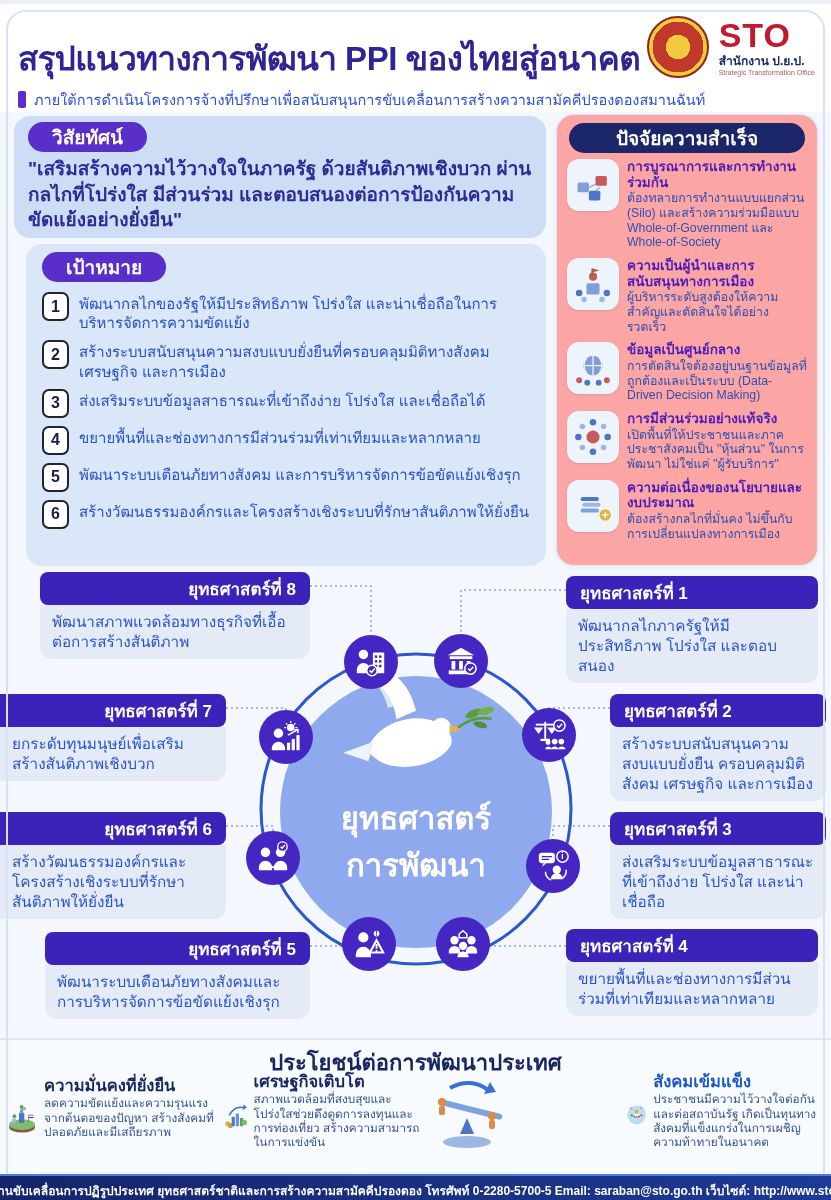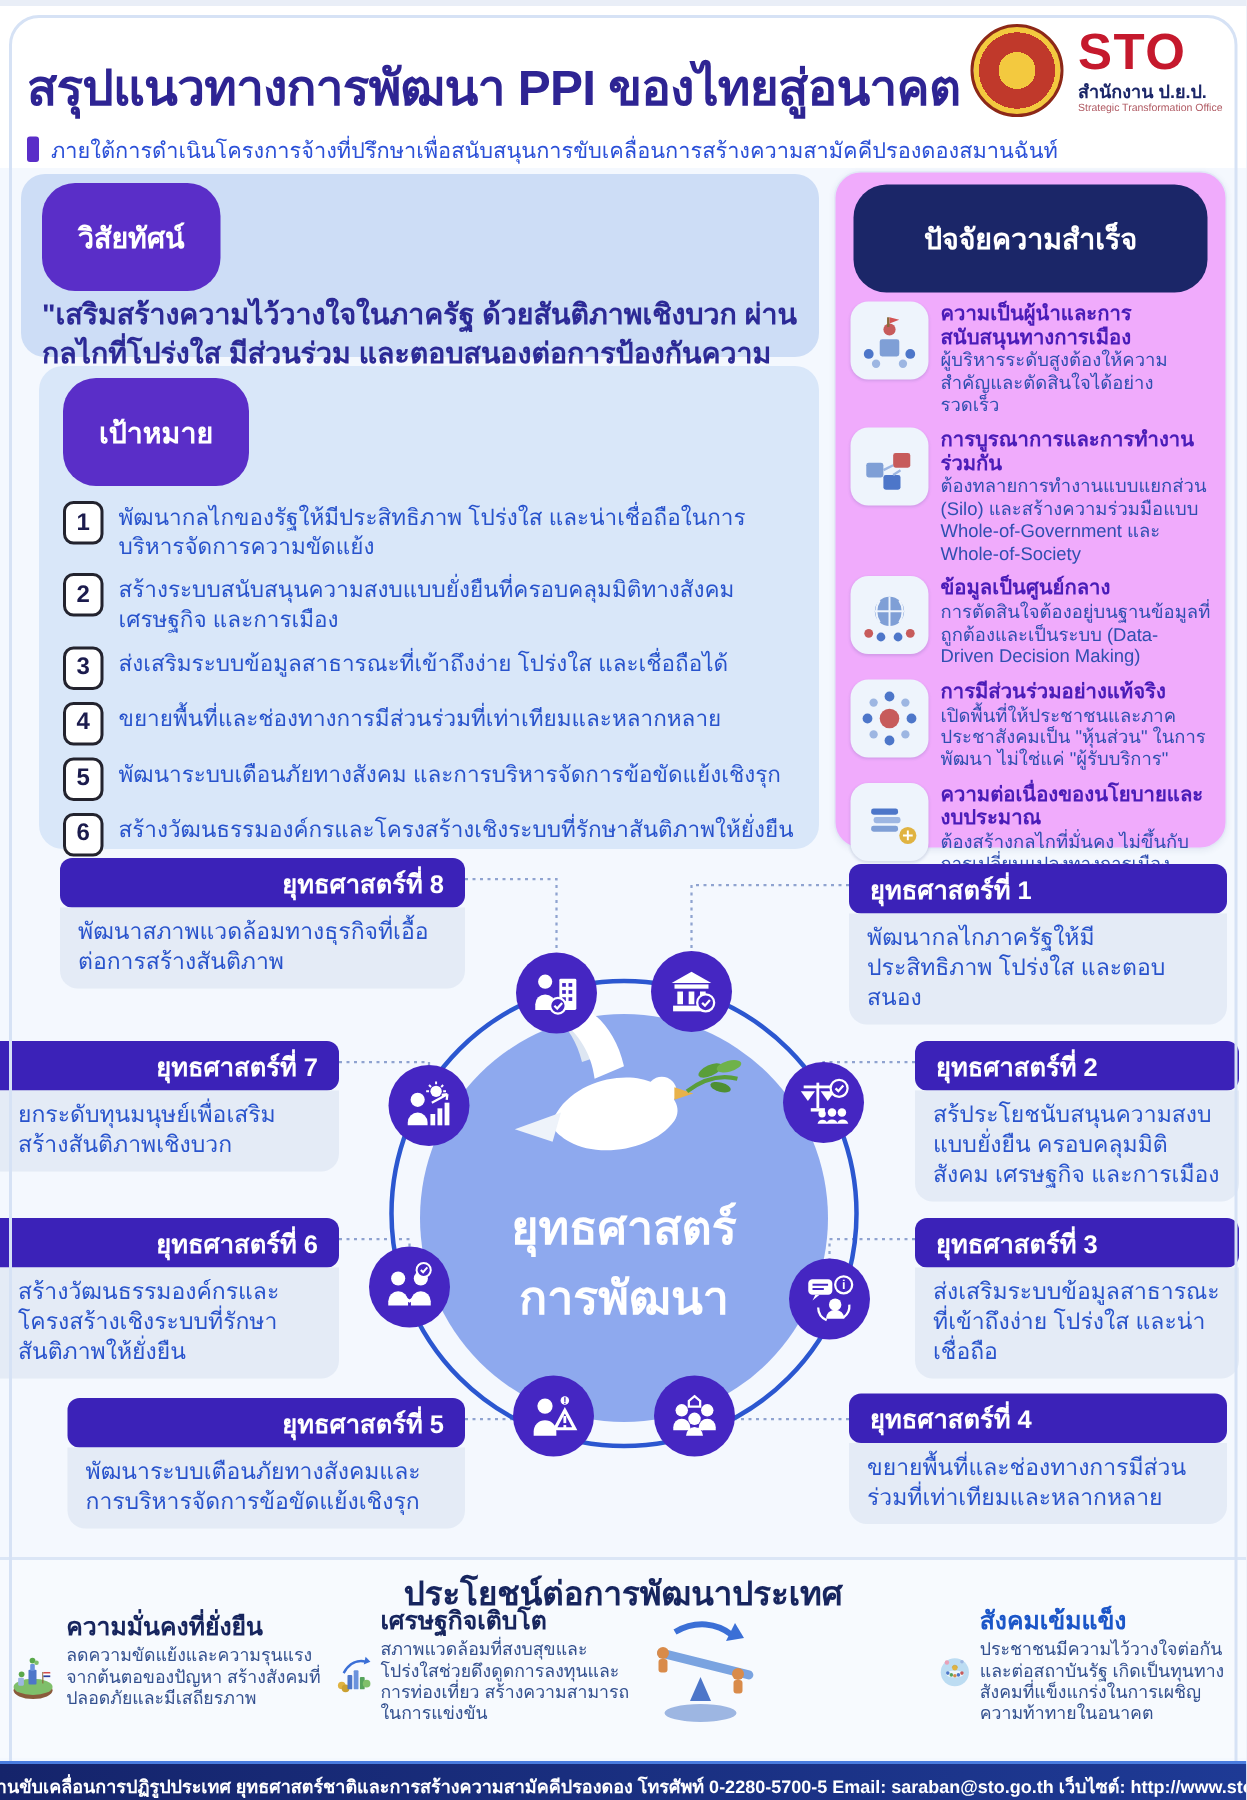--- a/index.html
+++ b/index.html
@@ -17,37 +17,37 @@
   .subtitle { font-size:14.5px; color:#2b50d8; }
   .logos { position:absolute; right:16px; top:12px; display:flex; align-items:center; gap:10px; }
   .seal { width:62px; height:62px; border-radius:50%; background:radial-gradient(circle at 50% 50%, #f3c93f 0 30%, #c0392b 30% 62%, #f3c93f 62% 72%, #a8311f 72%); border:2px solid #8d2818; }
   .sto { display:flex; flex-direction:column; align-items:flex-start; line-height:1; }
   .sto-abbr { font-size:34px; font-weight:bold; color:#c5192d; letter-spacing:1px; }
   .sto-th { font-size:12px; font-weight:bold; color:#1b2668; margin-top:3px; }
   .sto-en { font-size:7px; color:#b05a63; margin-top:2px; }
 
   
   .pill { display:inline-block; background:#5a2ec8; color:#fff; font-weight:bold; font-size:19px;
-          padding:21px 24px; border-radius:22px; }
+          padding:0 24px; border-radius:22px; }
   .pill-navy { background:#1b2668; }
 
   
   .vision { position:absolute; left:14px; top:112px; width:532px; height:122px; background:#cdddf6; border-radius:16px; padding:6px 14px; }
   .vision-text { margin-top:4px; font-size:19px; font-weight:bold; color:#2c2a96; line-height:1.35; }
 
   
   .goals { position:absolute; left:26px; top:240px; width:520px; height:322px; background:#d9e7f9; border-radius:16px; padding:8px 16px; }
   .goal-list { margin-top:10px; display:flex; flex-direction:column; gap:8px; }
   .goal { display:flex; gap:10px; align-items:flex-start; }
   .goal-num { flex:0 0 auto; width:27px; height:29px; background:#fff; border:2px solid #23232e; border-radius:7px;
               display:flex; align-items:center; justify-content:center; font-weight:bold; font-size:16px; color:#1b1b4d; }
   .goal-text { font-size:15px; color:#2853cc; line-height:1.28; padding-top:2px; }
 
   
-  .factors { position:absolute; left:556px; top:110px; width:262px; height:452px; background:#f0abfc;
+  .factors { position:absolute; left:556px; top:110px; width:262px; height:452px; background:#fca5a5;
              border:1px solid #e2e9f6; border-radius:18px; padding:6px 10px; box-shadow:0 1px 4px rgba(40,60,120,.08); }
   .factors .pill-navy { display:block; text-align:center; margin:2px 2px 6px 2px; }
   .factor { display:flex; gap:8px; margin-bottom:8px; }
   .factor-icon { flex:0 0 auto; width:52px; height:52px; border-radius:12px; background:#eef4fc; box-shadow:0 1px 2px rgba(40,60,120,.15); display:flex; align-items:center; justify-content:center; }
   .factor-title { font-size:13.5px; font-weight:bold; color:#4a1cb8; line-height:1.15; }
   .factor-desc { font-size:12.3px; color:#2f4fb0; line-height:1.2; margin-top:1px; }
 
   
   .overlay { position:absolute; left:0; top:0; width:831px; height:1200px; z-index:1; }
   .center-text { position:absolute; left:296px; top:792px; width:240px; text-align:center; z-index:2;
@@ -131,48 +131,48 @@
       </div>
     </div>
   </div>
 
   <div class="factors">
     <span class="pill pill-navy">ปัจจัยความสำเร็จ</span>
 
     <div class="factor">
       <div class="factor-icon">
         <svg width="44" height="44" viewBox="0 0 54 54">
+            <rect x="8" y="24" width="14" height="12" rx="2" fill="#7f9fd6"></rect>
+            <rect x="30" y="16" width="14" height="12" rx="2" fill="#c75b5b"></rect>
+            <rect x="22" y="34" width="14" height="12" rx="2" fill="#4d76c9"></rect>
+            <path d="M22 30 L30 26 M30 34 L36 30" stroke="#9db6e2" stroke-width="2"></path>
+          </svg>
+      </div>
+      <div>
+        <div class="factor-title">การบูรณาการและการทำงานร่วมกัน</div>
+        <div class="factor-desc">ต้องทลายการทำงานแบบแยกส่วน (Silo) และสร้างความร่วมมือแบบ Whole-of-Government และ Whole-of-Society</div>
+      </div>
+    </div>
+
+    <div class="factor">
+      <div class="factor-icon">
+        <svg width="44" height="44" viewBox="0 0 54 54">
             <rect x="19" y="26" width="16" height="14" rx="2" fill="#7f9fd6"></rect>
             <circle cx="27" cy="18" r="5" fill="#c75b5b"></circle>
             <rect x="25" y="8" width="2" height="8" fill="#8a6a3a"></rect>
             <path d="M27 8 l8 2 -8 3 z" fill="#d35454"></path>
             <circle cx="10" cy="38" r="4" fill="#4d76c9"></circle>
             <circle cx="44" cy="38" r="4" fill="#4d76c9"></circle>
             <circle cx="16" cy="46" r="3.4" fill="#9db6e2"></circle>
             <circle cx="38" cy="46" r="3.4" fill="#9db6e2"></circle>
           </svg>
       </div>
       <div>
         <div class="factor-title">ความเป็นผู้นำและการสนับสนุนทางการเมือง</div>
         <div class="factor-desc">ผู้บริหารระดับสูงต้องให้ความสำคัญและตัดสินใจได้อย่างรวดเร็ว</div>
-      </div>
-    </div>
-
-    <div class="factor">
-      <div class="factor-icon">
-        <svg width="44" height="44" viewBox="0 0 54 54">
-            <rect x="8" y="24" width="14" height="12" rx="2" fill="#7f9fd6"></rect>
-            <rect x="30" y="16" width="14" height="12" rx="2" fill="#c75b5b"></rect>
-            <rect x="22" y="34" width="14" height="12" rx="2" fill="#4d76c9"></rect>
-            <path d="M22 30 L30 26 M30 34 L36 30" stroke="#9db6e2" stroke-width="2"></path>
-          </svg>
-      </div>
-      <div>
-        <div class="factor-title">การบูรณาการและการทำงานร่วมกัน</div>
-        <div class="factor-desc">ต้องทลายการทำงานแบบแยกส่วน (Silo) และสร้างความร่วมมือแบบ Whole-of-Government และ Whole-of-Society</div>
       </div>
     </div>
 
     <div class="factor">
       <div class="factor-icon">
         <svg width="44" height="44" viewBox="0 0 54 54">
             <circle cx="27" cy="24" r="12" fill="#7f9fd6"></circle>
             <path d="M15 24 h24 M27 12 v24 M19 15 a16 16 0 0 0 0 18 M35 15 a16 16 0 0 1 0 18" stroke="#eef4fc" stroke-width="1.6" fill="none"></path>
             <circle cx="10" cy="42" r="3.6" fill="#c75b5b"></circle>
             <circle cx="20" cy="45" r="3.6" fill="#4d76c9"></circle>
@@ -374,21 +374,21 @@
   <div class="sbox" style="left:566px;top:572px;width:252px">
     <div class="hdr">ยุทธศาสตร์ที่ 1</div>
     <div class="bd">พัฒนากลไกภาครัฐให้มีประสิทธิภาพ โปร่งใส และตอบสนอง</div>
   </div>
   <div class="sbox hdr-right flat-left" style="left:0px;top:690px;width:226px">
     <div class="hdr">ยุทธศาสตร์ที่ 7</div>
     <div class="bd">ยกระดับทุนมนุษย์เพื่อเสริมสร้างสันติภาพเชิงบวก</div>
   </div>
   <div class="sbox" style="left:610px;top:690px;width:216px">
     <div class="hdr">ยุทธศาสตร์ที่ 2</div>
-    <div class="bd">สร้ประโยชนับสนุนความสงบแบบยั่งยืน ครอบคลุมมิติสังคม เศรษฐกิจ และการเมือง</div>
+    <div class="bd">สร้างระบบสนับสนุนความสงบแบบยั่งยืน ครอบคลุมมิติสังคม เศรษฐกิจ และการเมือง</div>
   </div>
   <div class="sbox hdr-right flat-left" style="left:0px;top:808px;width:226px">
     <div class="hdr">ยุทธศาสตร์ที่ 6</div>
     <div class="bd">สร้างวัฒนธรรมองค์กรและโครงสร้างเชิงระบบที่รักษาสันติภาพให้ยั่งยืน</div>
   </div>
   <div class="sbox" style="left:610px;top:808px;width:216px">
     <div class="hdr">ยุทธศาสตร์ที่ 3</div>
     <div class="bd">ส่งเสริมระบบข้อมูลสาธารณะที่เข้าถึงง่าย โปร่งใส และน่าเชื่อถือ</div>
   </div>
   <div class="sbox hdr-right" style="left:45px;top:928px;width:265px">

